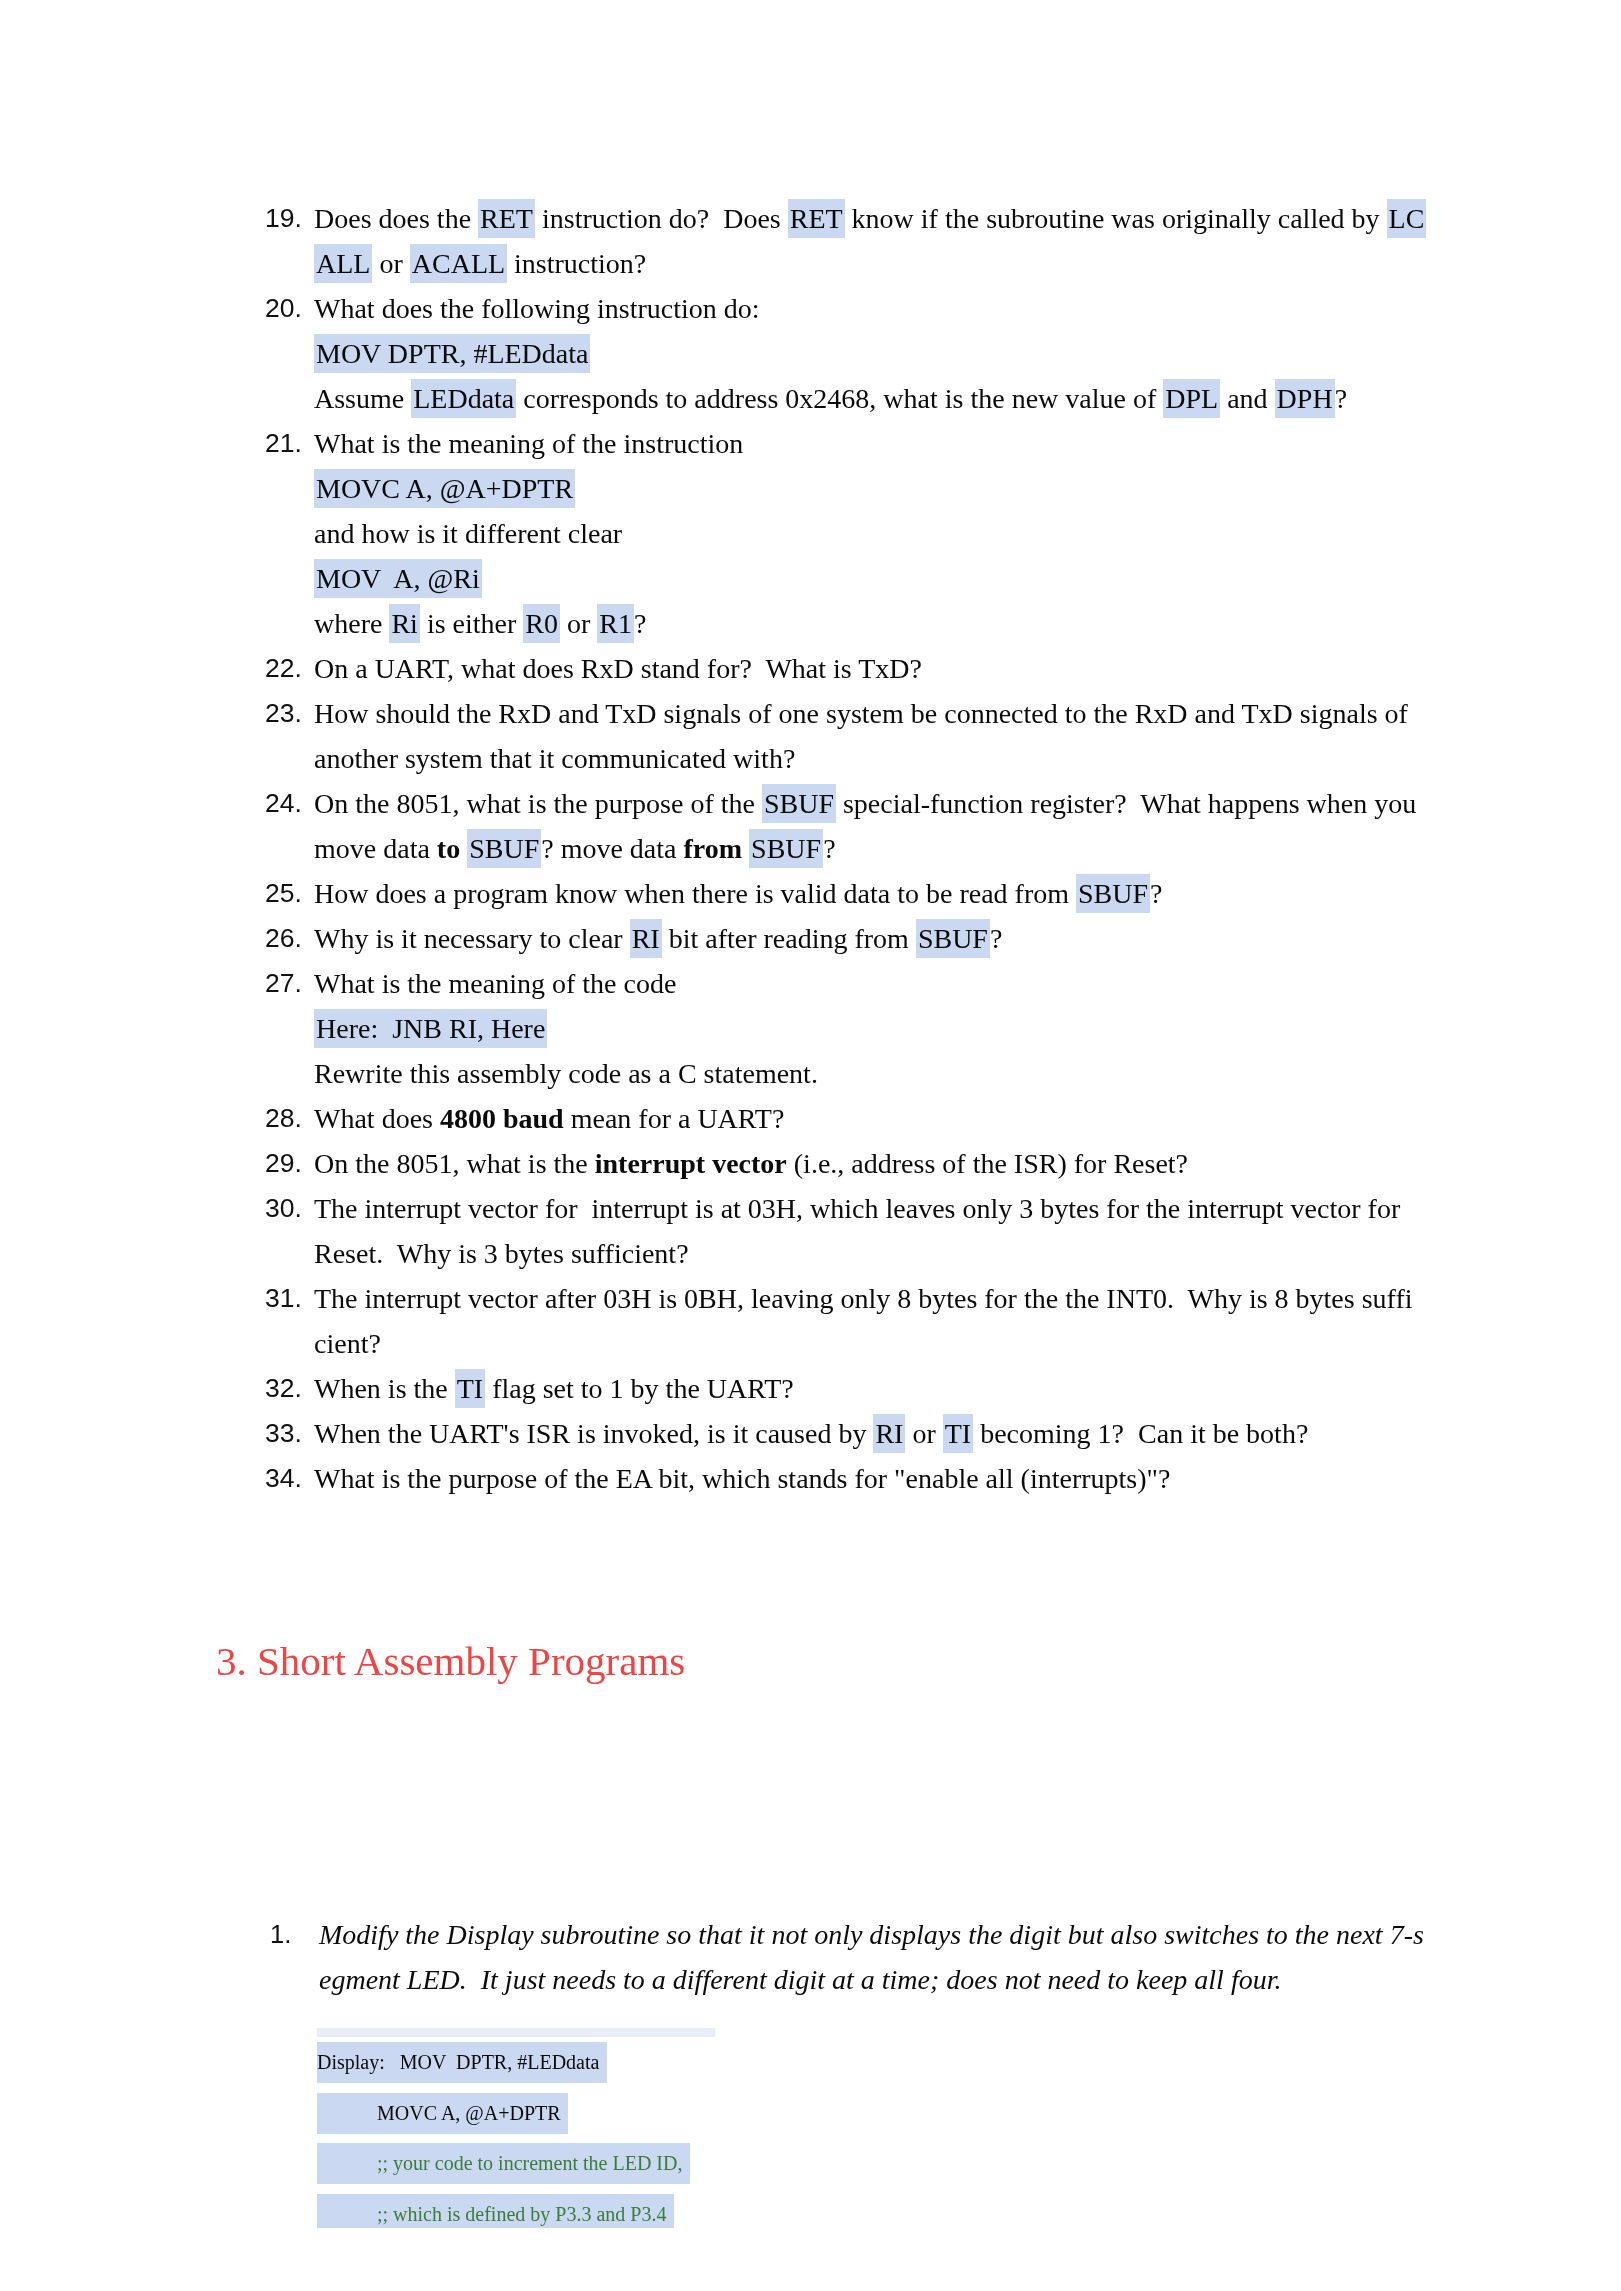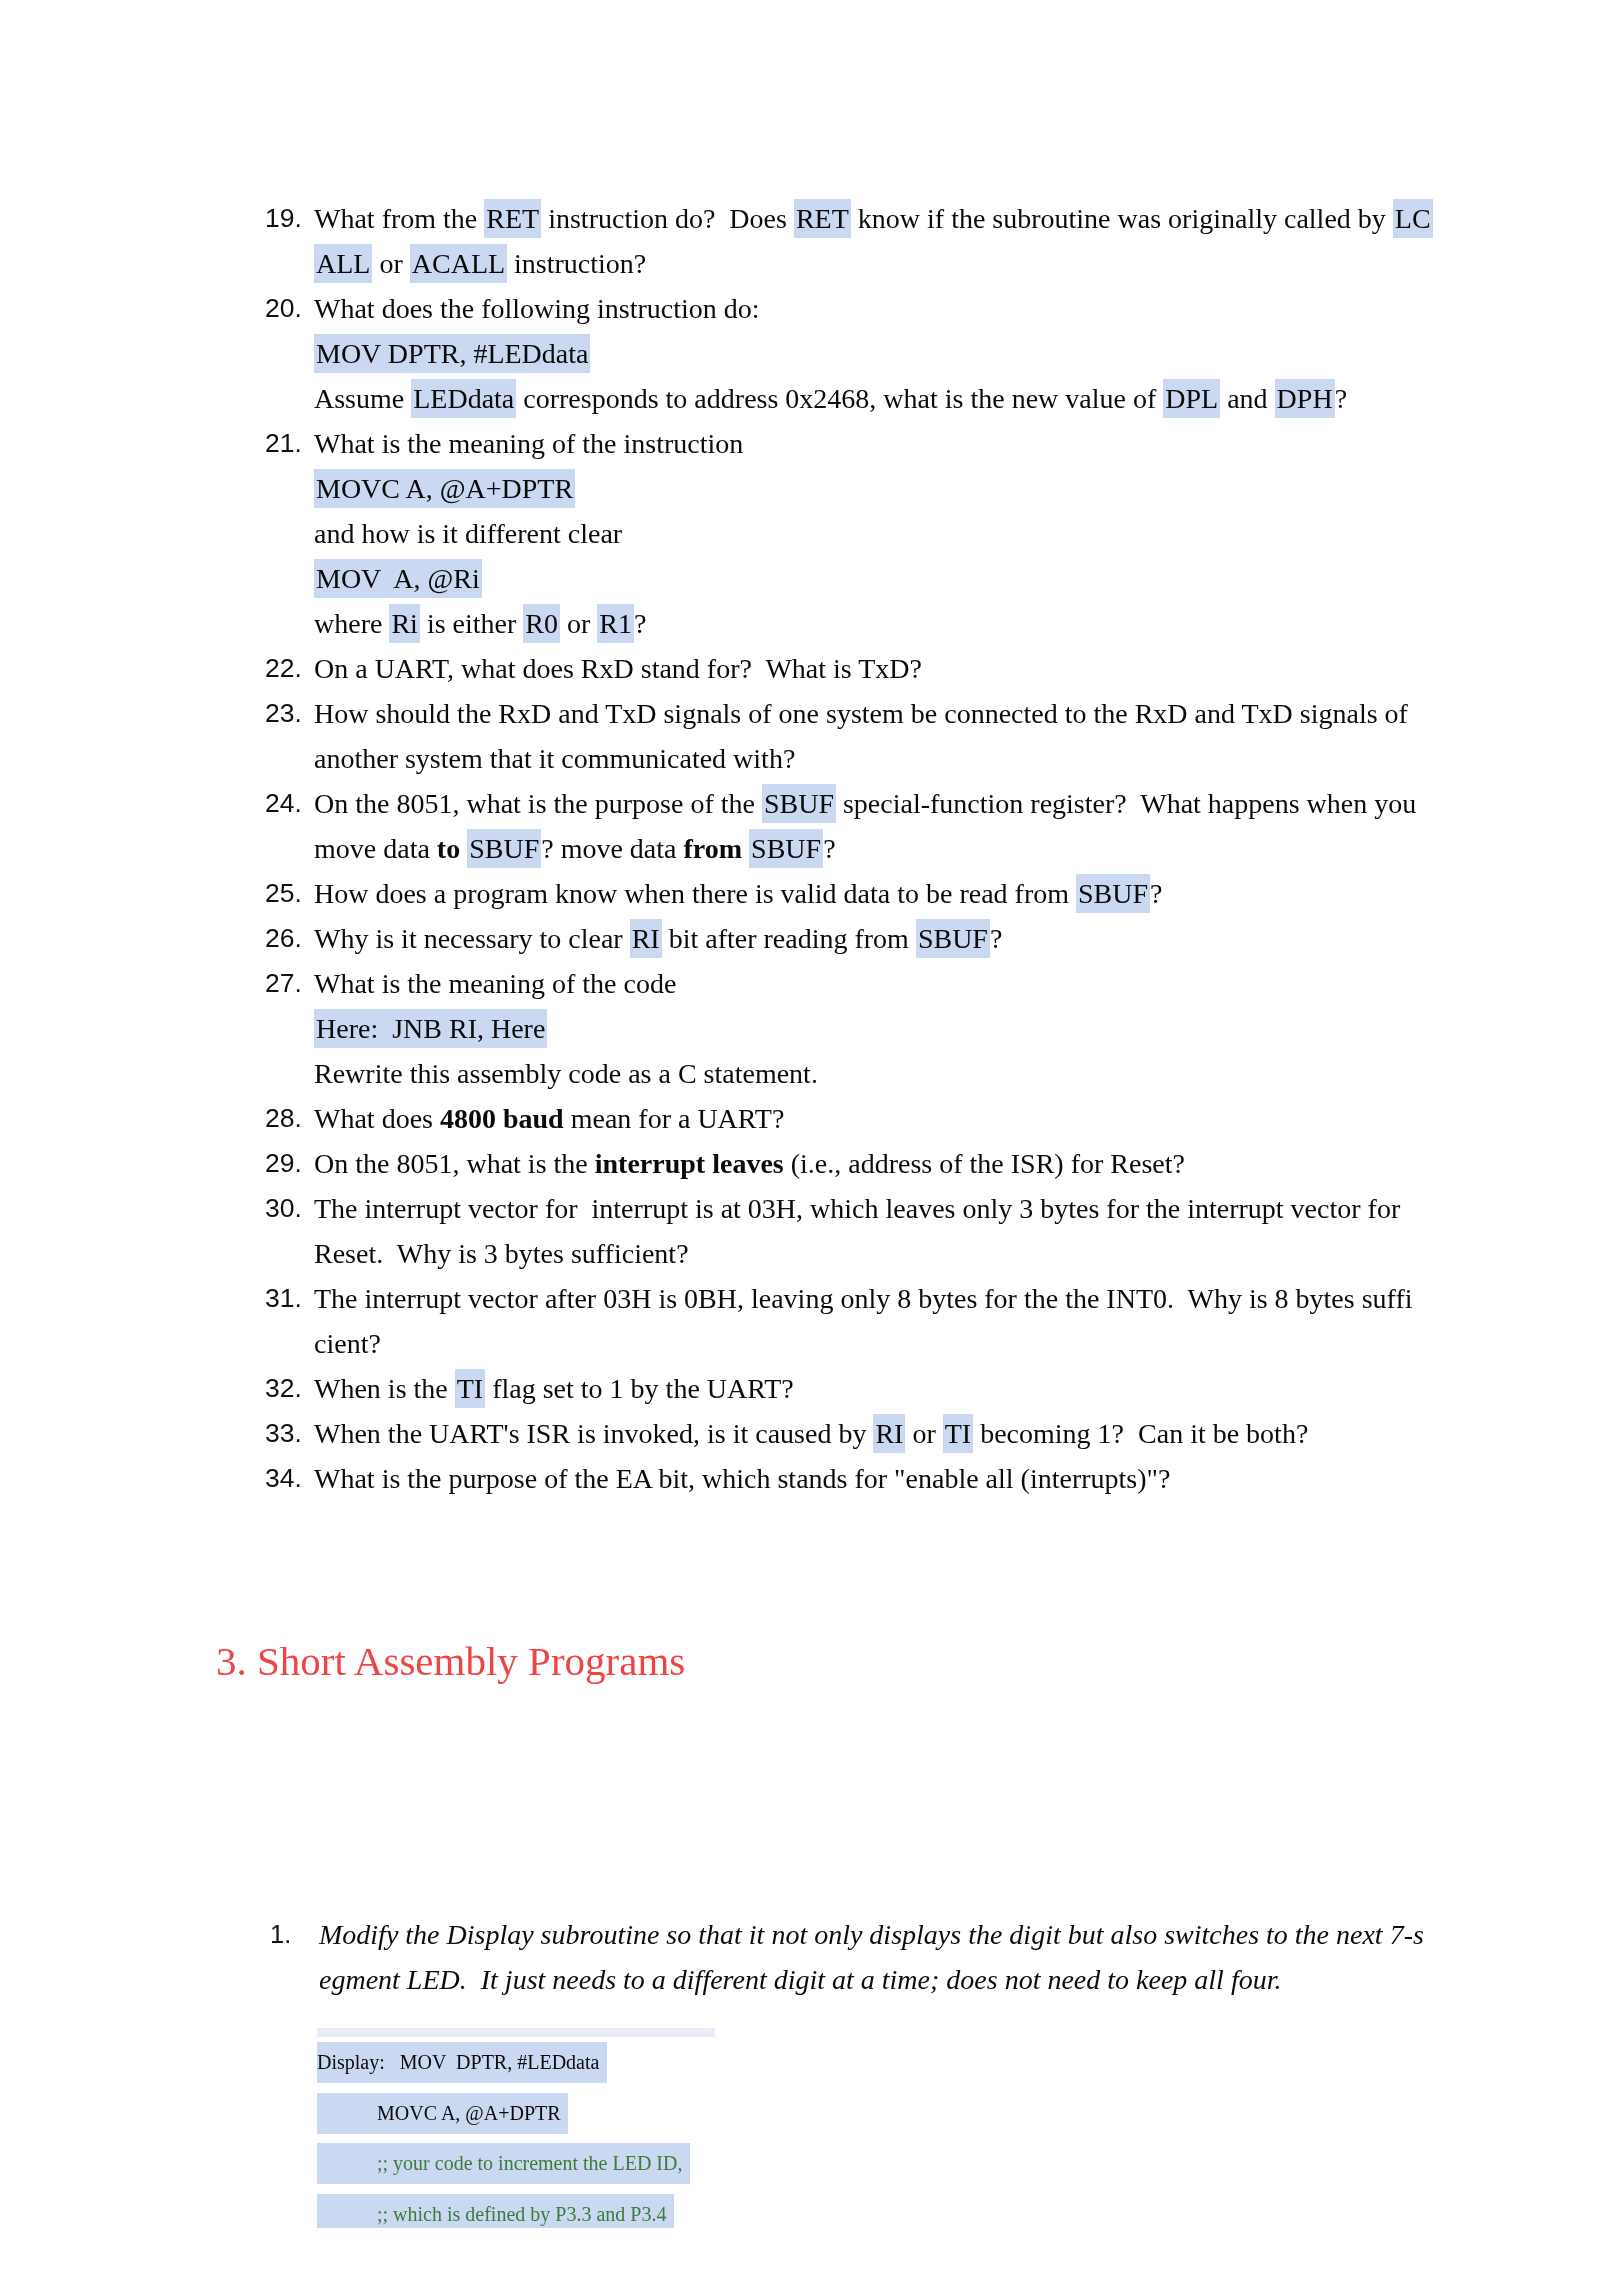--- a/index.html
+++ b/index.html
@@ -60,21 +60,21 @@
   }
 </style>
 </head>
 <body>
 
 <div class="doc">
   <div class="q-list" id="question-list">
       <div class="q-item">
         <span class="q-num">19.</span>
         <div class="q-lines">
-          <div class="q-line"><span class="">What from the </span><span class="hl">RET</span><span class=""> instruction do?  Does </span><span class="hl">RET</span><span class=""> know if the subroutine was originally called by </span><span class="hl">LC</span></div>
+          <div class="q-line"><span class="">Does does the </span><span class="hl">RET</span><span class=""> instruction do?  Does </span><span class="hl">RET</span><span class=""> know if the subroutine was originally called by </span><span class="hl">LC</span></div>
           <div class="q-line"><span class="hl">ALL</span><span class=""> or </span><span class="hl">ACALL</span><span class=""> instruction?</span></div>
         </div>
       </div>
       <div class="q-item">
         <span class="q-num">20.</span>
         <div class="q-lines">
           <div class="q-line"><span class="">What does the following instruction do:</span></div>
           <div class="q-line"><span class="hl">MOV DPTR, #LEDdata</span></div>
           <div class="q-line"><span class="">Assume </span><span class="hl">LEDdata</span><span class=""> corresponds to address 0x2468, what is the new value of </span><span class="hl">DPL</span><span class=""> and </span><span class="hl">DPH</span><span class="">?</span></div>
         </div>
@@ -131,21 +131,21 @@
       </div>
       <div class="q-item">
         <span class="q-num">28.</span>
         <div class="q-lines">
           <div class="q-line"><span class="">What does </span><span class="bold">4800 baud</span><span class=""> mean for a UART?</span></div>
         </div>
       </div>
       <div class="q-item">
         <span class="q-num">29.</span>
         <div class="q-lines">
-          <div class="q-line"><span class="">On the 8051, what is the </span><span class="bold">interrupt leaves</span><span class=""> (i.e., address of the ISR) for Reset?</span></div>
+          <div class="q-line"><span class="">On the 8051, what is the </span><span class="bold">interrupt vector</span><span class=""> (i.e., address of the ISR) for Reset?</span></div>
         </div>
       </div>
       <div class="q-item">
         <span class="q-num">30.</span>
         <div class="q-lines">
           <div class="q-line"><span class="">The interrupt vector for  interrupt is at 03H, which leaves only 3 bytes for the interrupt vector for</span></div>
           <div class="q-line"><span class="">Reset.  Why is 3 bytes sufficient?</span></div>
         </div>
       </div>
       <div class="q-item">

